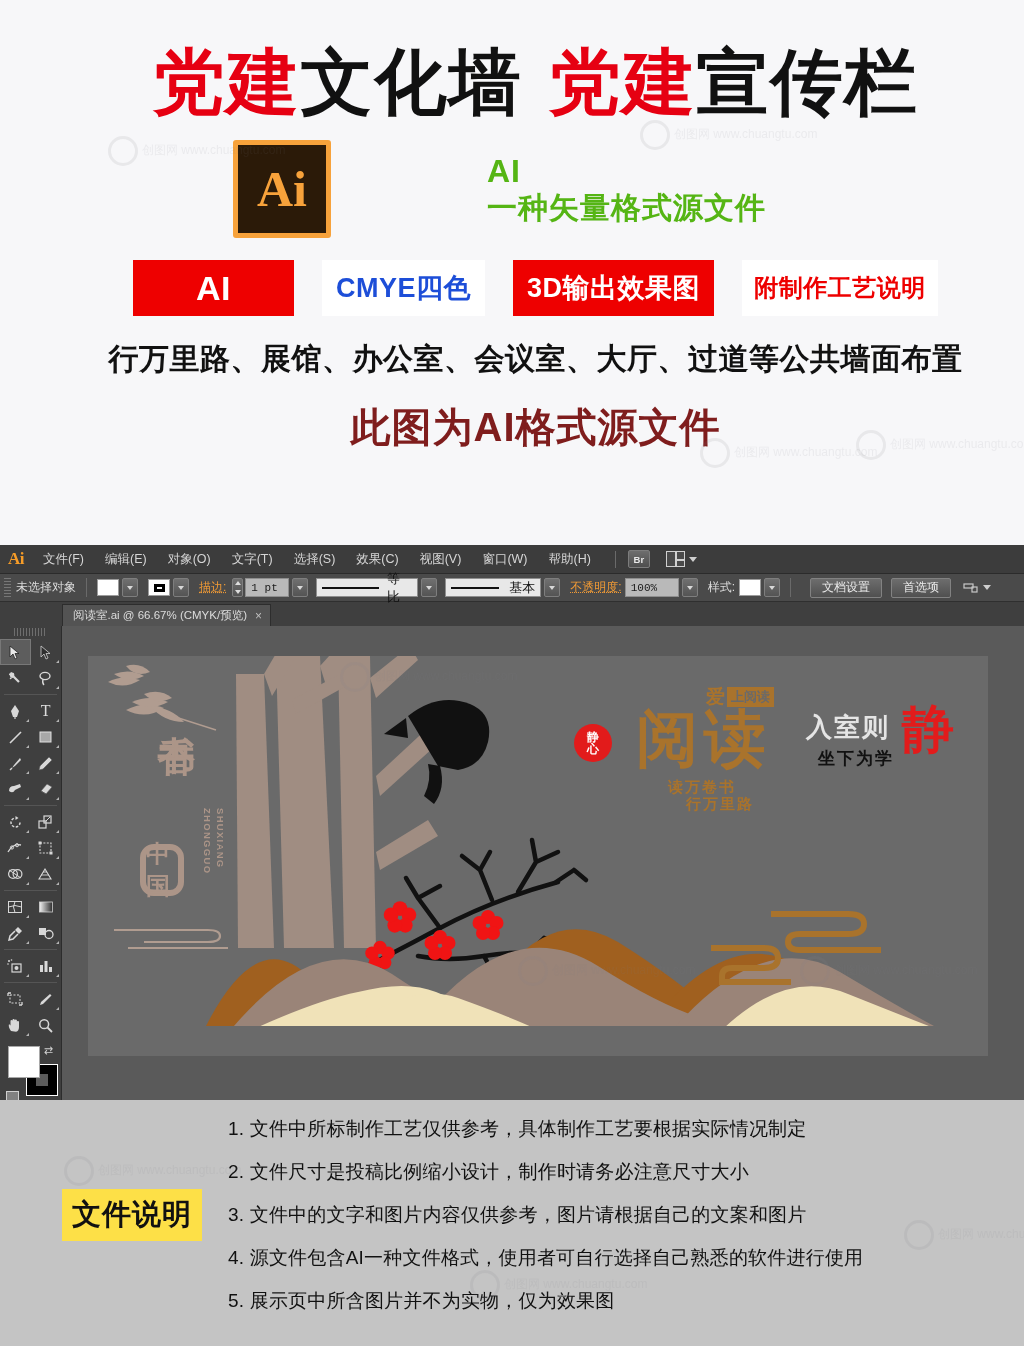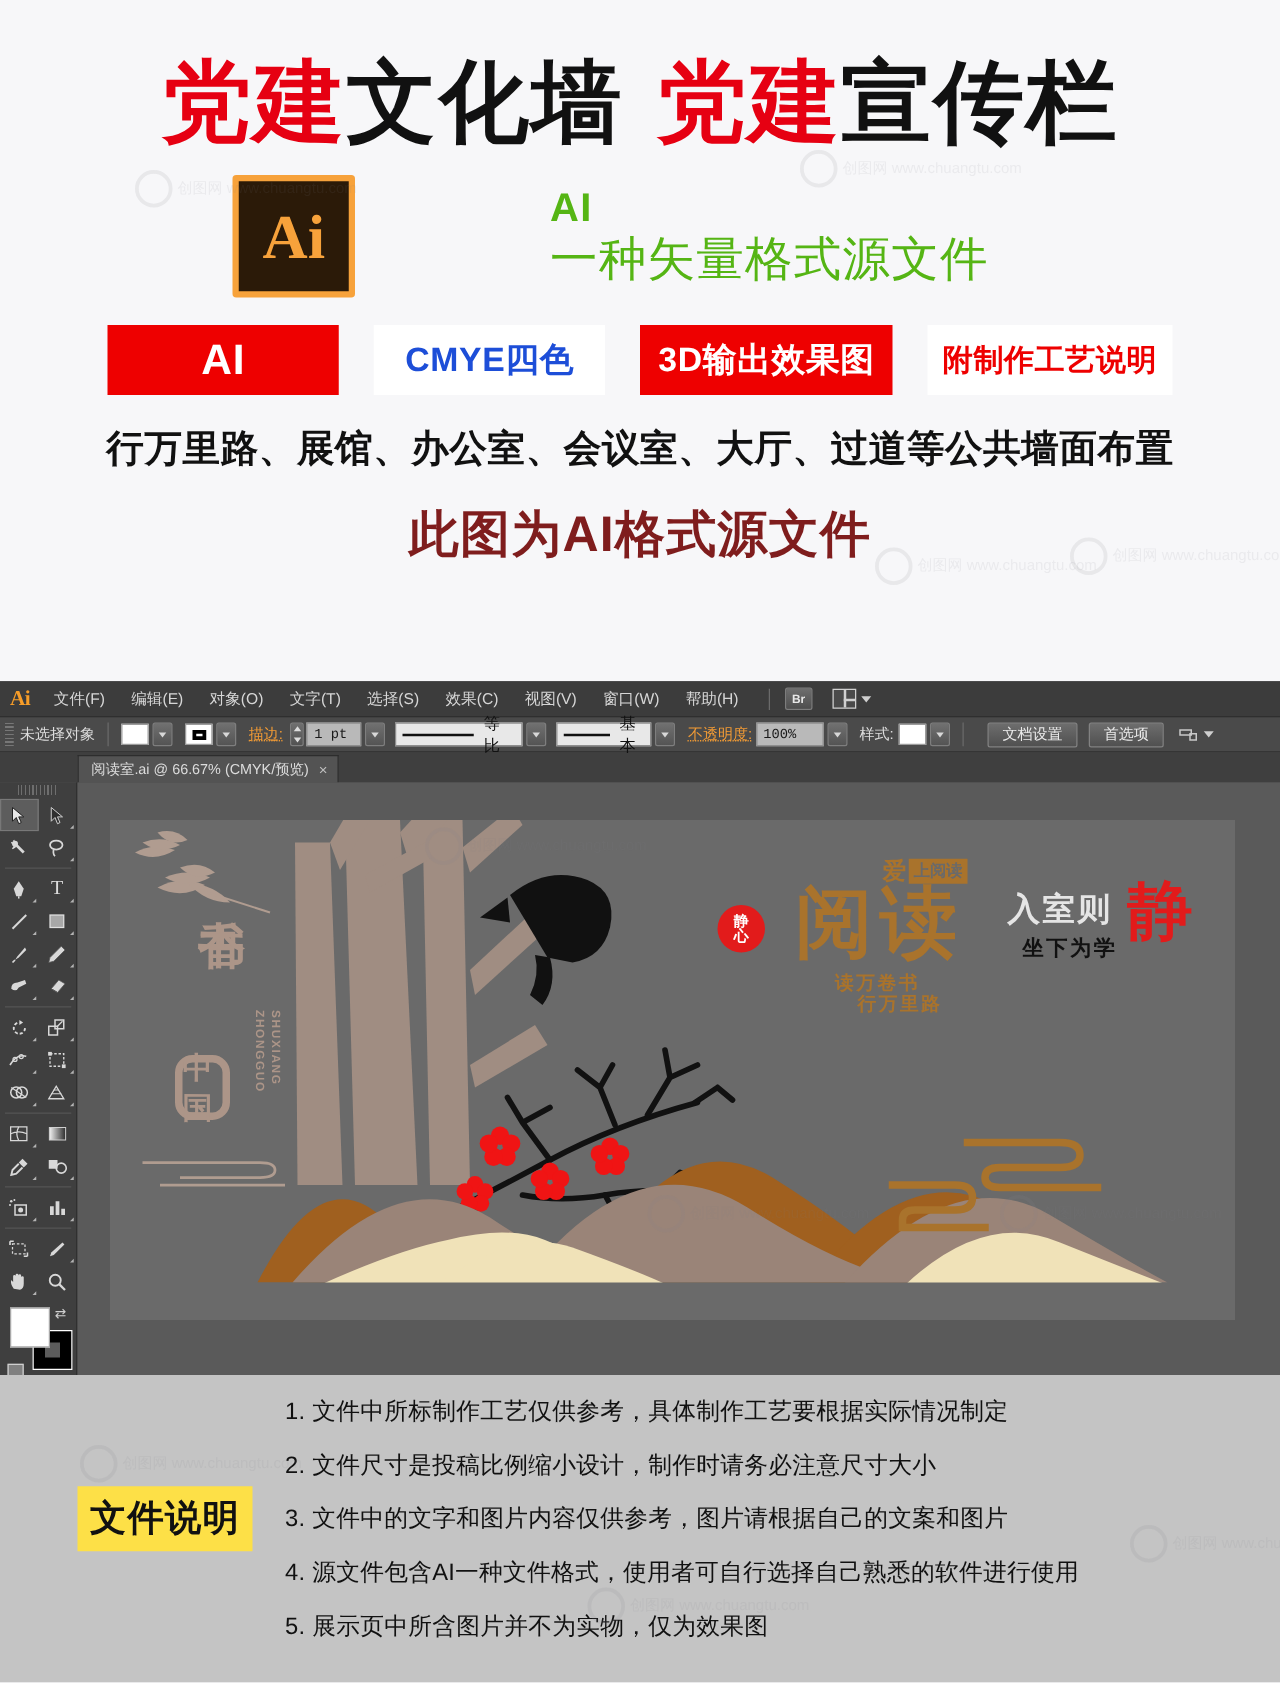--- a/index.html
+++ b/index.html
@@ -5,21 +5,21 @@
   * { box-sizing: border-box; margin: 0; padding: 0; }
   body {
     width: 1024px; height: 1346px;
     background: #f7f7f9;
     font-family: "Liberation Sans", "DejaVu Sans", sans-serif;
     overflow: hidden;
     position: relative;
   }
 
   
-  .promo { width: 1024px; height: 545px; background: #f7f7f9; position: relative; }
+  .promo { width: 1024px; height: 545px; background: #f7f7f9; position: relative; padding-left: 47px; }
 
   .promo-title {
     text-align: center;
     padding-top: 46px;
     font-size: 72px;
     font-weight: bold;
     letter-spacing: 2px;
     line-height: 1.0;
     white-space: nowrap;
   }
@@ -40,21 +40,21 @@
     flex: 0 0 auto;
   }
   .ai-logo span {
     color: #f7a23b; font-size: 50px; font-weight: bold;
     font-family: "Liberation Serif", "DejaVu Serif", serif;
     letter-spacing: 0px; line-height: 1;
   }
   .ai-green { margin-left: 156px; color: #55b514; line-height: 1.08; }
   .ai-green .g1 { font-size: 32px; font-weight: bold; letter-spacing: 1px;
                   font-family: "Liberation Sans", sans-serif; }
-  .ai-green .g2 { font-size: 38px; font-weight: normal; letter-spacing: 1px; margin-top: 4px; }
+  .ai-green .g2 { font-size: 30px; font-weight: bold; letter-spacing: 1px; margin-top: 4px; }
 
   .badges {
     display: flex; align-items: stretch; justify-content: center;
     margin-top: 22px; gap: 28px; padding: 0 86px;
   }
   .badge {
     height: 56px; display: flex; align-items: center; justify-content: center;
     font-size: 27px; font-weight: bold; white-space: nowrap; padding: 0 14px;
     letter-spacing: 0.5px;
   }
@@ -345,21 +345,21 @@
     <div class="mini-dd">
         <span class="caret"></span>
       </div>
     <div class="combo" style="width:102px">
       <span class="line"></span>
       <span>等比</span>
     </div>
     <div class="mini-dd">
         <span class="caret"></span>
       </div>
-    <div class="combo" style="width:76px">
+    <div class="combo" style="width:96px">
       <span class="line" style="width:48px"></span>
       <span>基本</span>
     </div>
     <div class="mini-dd">
         <span class="caret"></span>
       </div>
     <div class="cb-ul">不透明度:</div>
     <div class="field" style="width:54px;margin-left:3px">100%</div>
     <div class="mini-dd">
         <span class="caret"></span>

